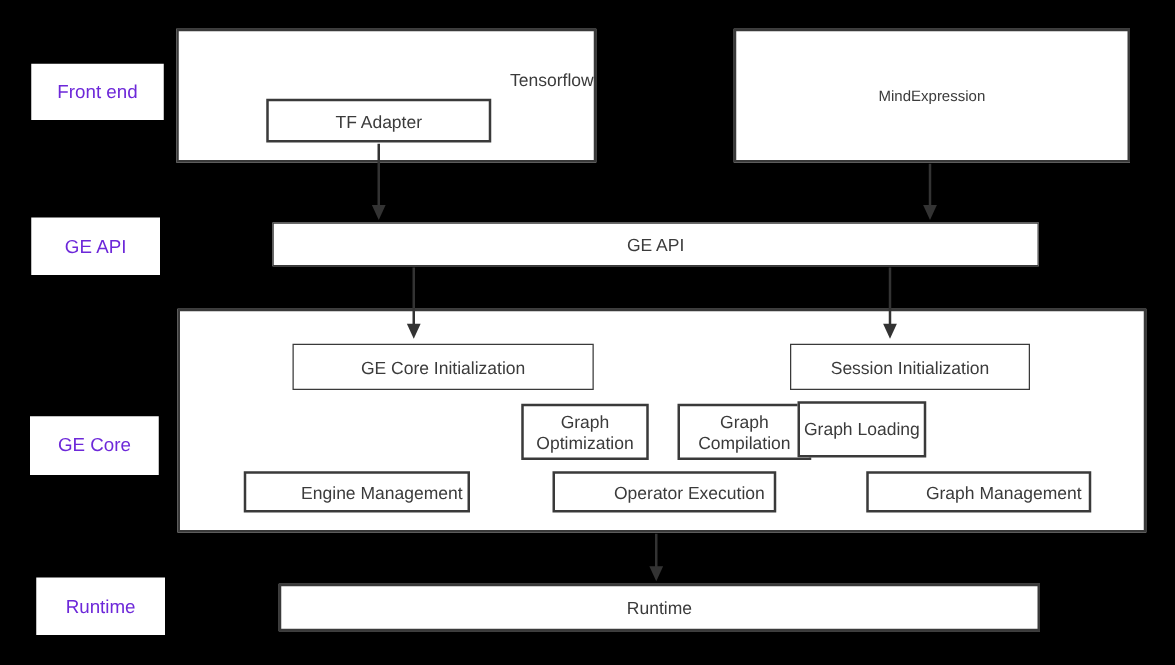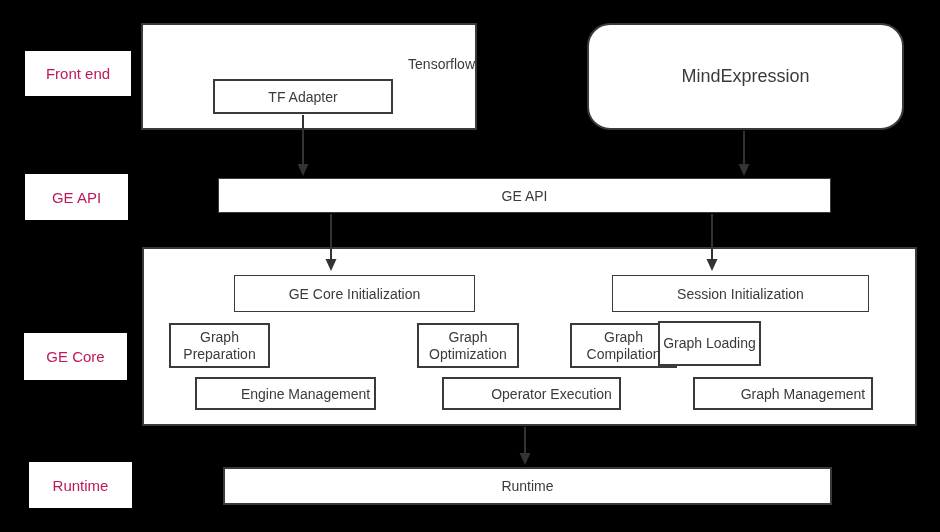--- a/index.html
+++ b/index.html
@@ -16,21 +16,21 @@
     color: #3b3b3b;
     overflow: hidden;
   }
   .side-label {
     position: absolute;
     background: #ffffff;
     display: flex;
     align-items: center;
     justify-content: center;
     font-size: 15px;
-    color: #be185d;
+    color: #6d28d9;
   }
   .box {
     position: absolute;
     background: #ffffff;
     border: 2px solid #3a3a3a;
     box-sizing: border-box;
   }
   .flex-center {
     display: flex;
     align-items: center;
@@ -43,49 +43,48 @@
     left: 0; top: 31px; width: 100%;
     text-align: right;
     font-size: 14px;
   }
   .tf-adapter-box {
     left: 70px; top: 54px; width: 180px; height: 35px;
     font-size: 14px;
   }
   .mindexpression-box {
     left: 587px; top: 23px; width: 317px; height: 107px;
-    font-size: 18px;
-    border-radius: 23px;
+    font-size: 12px;
   }
   .ge-api-bar {
     left: 218px; top: 178px; width: 613px; height: 35px;
     border-width: 1px;
     font-size: 14px;
   }
   .ge-core-box { left: 142px; top: 247px; width: 775px; height: 179px; }
   .init-box {
     border-width: 1.5px;
     height: 37px;
     top: 26px;
     font-size: 14px;
     margin-left: 20px;
   }
   .init-ge-core { left: 70px;  width: 241px; }
-  .init-session { left: 448px; width: 257px; }
+  .init-session { left: 468px; width: 192px; }
   .func-box {
     top: 74px;
     height: 45px;
     font-size: 14px;
     line-height: 1.2;
   }
   .func-0 { left: 25px;  width: 101px; }
   .func-1 { left: 145px; width: 101px; }
   .func-2 { left: 273px; width: 102px; }
-  .func-3 { left: 398px; width: 107px; margin-left: 28px; }
-  .func-4 { left: 514px; width: 103px; top: 72px; }
+  .func-3 { left: 398px; width: 107px; }
+  .func-4 { left: 494px; width: 103px; top: 72px; }
   .func-5 { left: 648px; width: 102px; top: 71px; }
   .mgmt-box {
     top: 128px;
     height: 33px;
     font-size: 14px;
     padding-left: 40px;
   }
   .mgmt-0 { left: 51px;  width: 181px; }
   .mgmt-1 { left: 298px; width: 179px; }
   .mgmt-2 { left: 549px; width: 180px; }
@@ -130,23 +129,20 @@
   </div>
 
   <div class="box ge-core-box">
     <div class="box init-box init-ge-core flex-center">
       <span>GE Core Initialization</span>
     </div>
     <div class="box init-box init-session flex-center">
       <span>Session Initialization</span>
     </div>
 
-    <div class="box func-box func-0 flex-center">
-      <span>Graph Preparation</span>
-    </div>
     <div class="box func-box func-2 flex-center">
       <span>Graph Optimization</span>
     </div>
     <div class="box func-box func-3 flex-center">
       <span>Graph Compilation</span>
     </div>
     <div class="box func-box func-4 flex-center">
       <span>Graph Loading</span>
     </div>
 

